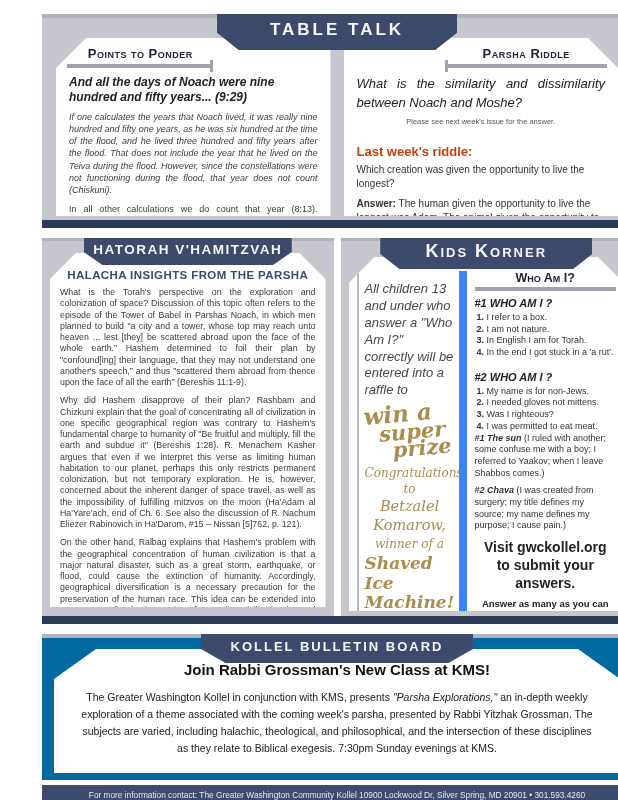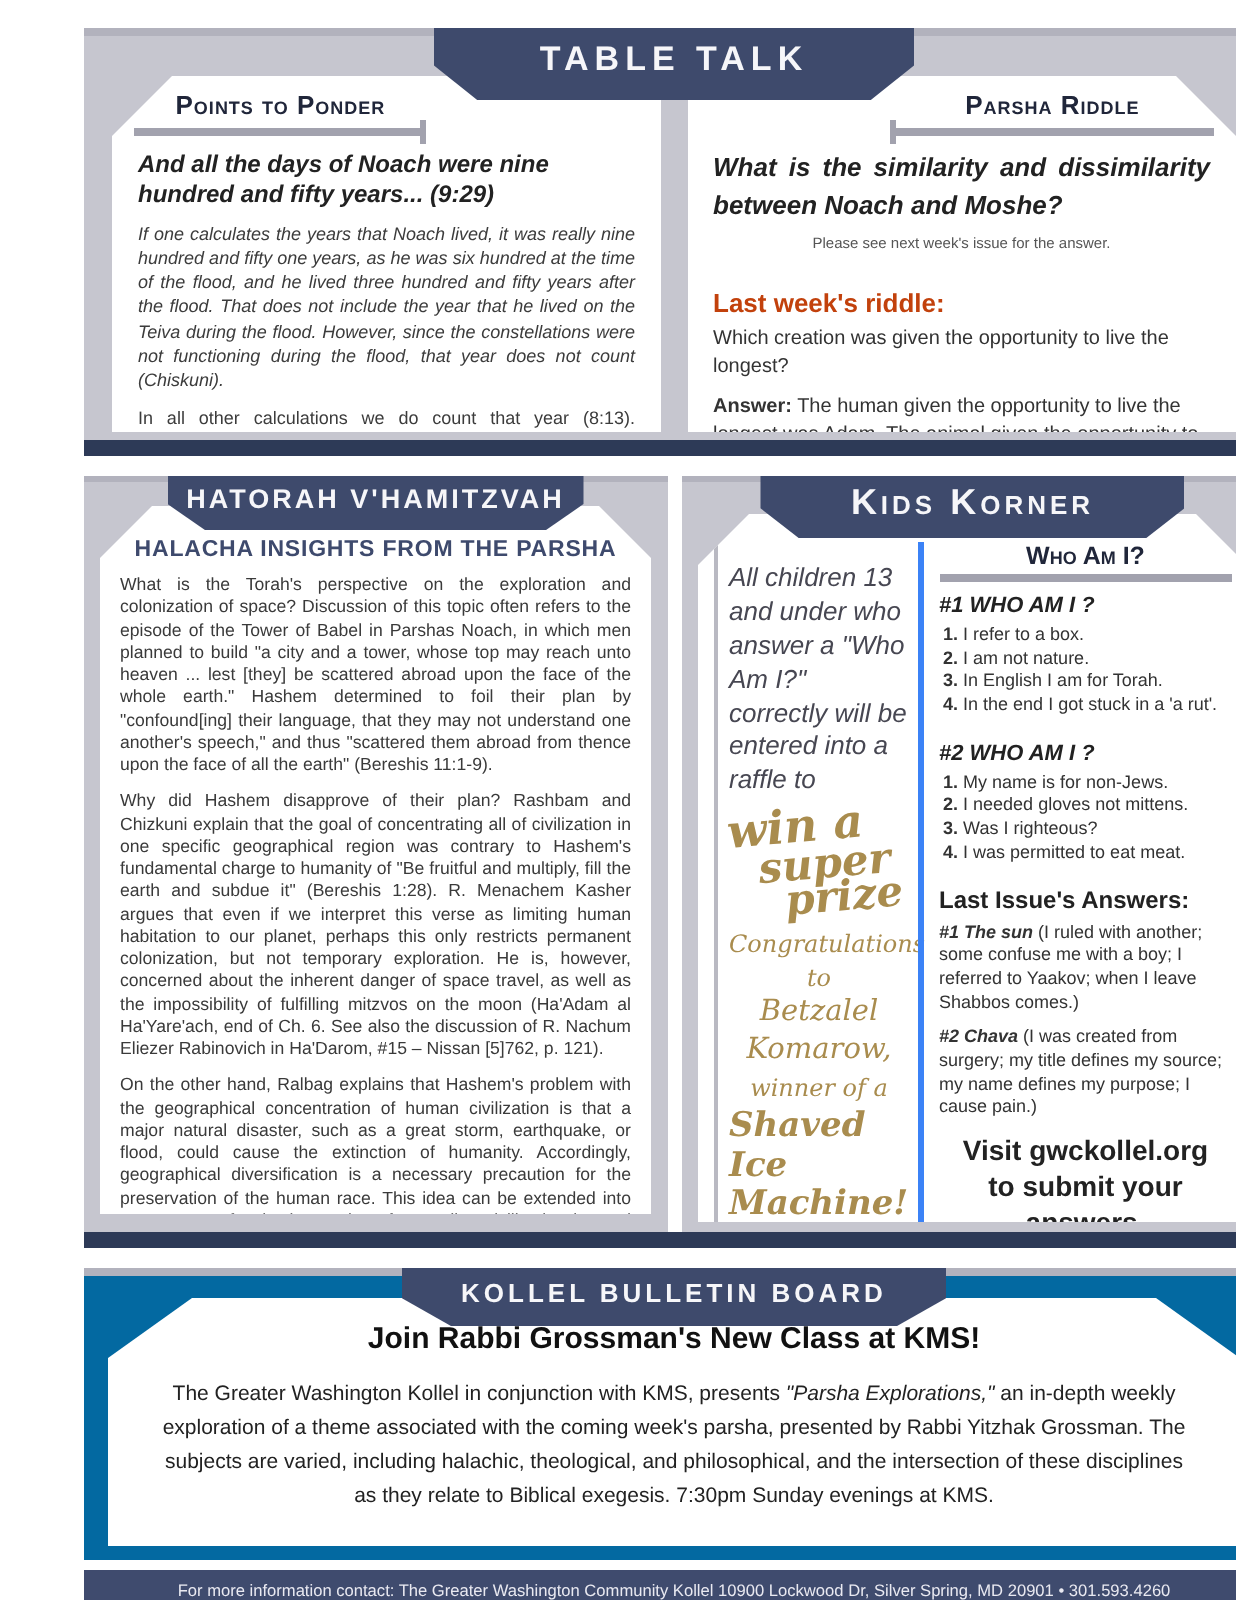--- a/index.html
+++ b/index.html
@@ -28,40 +28,40 @@
 
   
   .s1 .ribbon{width:240px;padding:6px 0 10px;font-size:17px;font-weight:bold;letter-spacing:3px;}
   .s1-panels{display:flex;gap:13px;padding:0 14px 4px;margin-top:-12px;position:relative;z-index:1;}
   .s1 .wpanel{flex:1;height:178px;overflow:hidden;padding:6px 11px;}
   .hdr-left{width:58%;text-align:center;margin-bottom:7px;}
   .hdr-right{width:64%;margin-left:auto;text-align:center;margin-bottom:7px;}
   .ptp-head{font-weight:bold;font-style:italic;font-size:12px;color:#222;margin:4px 2px 6px;line-height:1.25;}
   .ptp-para{font-style:italic;font-size:9px;color:#3c3c3c;text-align:justify;line-height:1.35;margin:0 2px 7px;}
   .ptp-para2{font-size:9px;color:#3c3c3c;text-align:justify;line-height:1.35;margin:0 2px;}
-  .riddle-q{font-weight:bold;font-style:italic;font-size:13px;color:#222;text-align:justify;line-height:1.45;margin:6px 2px 4px;}
+  .riddle-q{font-weight:normal;font-style:italic;font-size:13px;color:#222;text-align:justify;line-height:1.45;margin:6px 2px 4px;}
   .riddle-note{font-size:7.5px;color:#555;text-align:center;margin:2px 0 18px;}
   .lw-head{font-weight:bold;font-size:13px;color:#c2410c;margin:6px 2px 4px;}
   .lw-body{font-size:10px;color:#333;line-height:1.45;margin:0 2px 5px;}
 
   
   .s2{margin-top:10px;}
   .s2-cols{display:flex;gap:7px;}
   .s2-col{flex:1;background:#c6c6cf;position:relative;padding-bottom:5px;}
   .s2-col .topline{height:3px;}
   .hv .ribbon{width:208px;padding:4px 0 8px;font-size:13.5px;font-weight:bold;letter-spacing:1.5px;}
   .kk .ribbon{width:212px;padding:3px 0 7px;font-size:18px;font-weight:600;font-variant:small-caps;letter-spacing:2px;}
   .s2 .wpanel{margin:-12px 8px 0;height:354px;overflow:hidden;padding:16px 9px 6px;position:relative;z-index:1;}
   .hv-sub{font-weight:bold;font-size:11.5px;text-align:center;letter-spacing:.4px;margin:0 0 6px;}
   .hv-para{font-size:8.8px;color:#3a3a3a;text-align:justify;line-height:1.28;margin:0 1px 7px;}
 
   .kk-sub{text-align:center;font-weight:bold;font-size:12.5px;color:#20263a;}
   .kk-body{display:flex;margin-top:2px;}
   .kk-left{width:102px;flex:0 0 102px;border-left:2px solid #b9b9c2;padding:10px 4px 0 6px;box-sizing:border-box;}
-  .kk-right{flex:1;border-left:3px solid #3b82f6;padding-left:8px;}
+  .kk-right{flex:1;border-left:8px solid #3b82f6;padding-left:8px;}
   .kk-hdr{margin-bottom:6px;}
   .kk-intro{font-size:13px;color:#474752;line-height:1.3;font-style:italic;}
   .gold{color:#a98c4e;font-family:"DejaVu Serif",serif;font-style:italic;}
   .prize-script{transform:rotate(-5deg);margin:4px 0 6px;line-height:.85;}
   .prize-script .l1{font-size:23px;font-weight:bold;}
   .prize-script .l2{font-size:21px;font-weight:bold;text-indent:14px;display:block;}
   .prize-script .l3{font-size:21px;font-weight:bold;text-indent:26px;display:block;}
   .congrats{text-align:center;font-size:12px;line-height:1.35;}
   .congrats .big{font-size:14.5px;}
   .prize-name{font-size:17px;font-weight:bold;line-height:1.15;margin-top:2px;}
@@ -187,21 +187,20 @@
                   <li>In English I am for Torah.</li>
                   <li>In the end I got stuck in a 'a rut'.</li>
                 </ol>
                 <div class="kk-qlabel" style="margin-top:12px;">#2  WHO AM I ?</div>
                 <ol class="kk-list">
                   <li>My name is for non-Jews.</li>
                   <li>I needed gloves not mittens.</li>
                   <li>Was I righteous?</li>
                   <li>I was permitted to eat meat.</li>
                 </ol>
-                <div class="lia-head">Last Issue's Answers:</div>
                 <p class="lia"><b>#1 The sun</b> <span>(I ruled with another; some confuse me with a boy; I referred to Yaakov; when I leave Shabbos comes.)</span></p>
                 <p class="lia"><b>#2 Chava</b> <span>(I was created from surgery; my title defines my source; my name defines my purpose; I cause pain.)</span></p>
                 <div class="visit">
                   <div>Visit gwckollel.org</div>
                   <div>to submit your answers.</div>
                 </div>
                 <div class="kk-note">Answer as many as you can because each correct answer will entitle you to another raffle ticket and increase your chances of winning.</div>
               </div>
             </div>
           </div>

